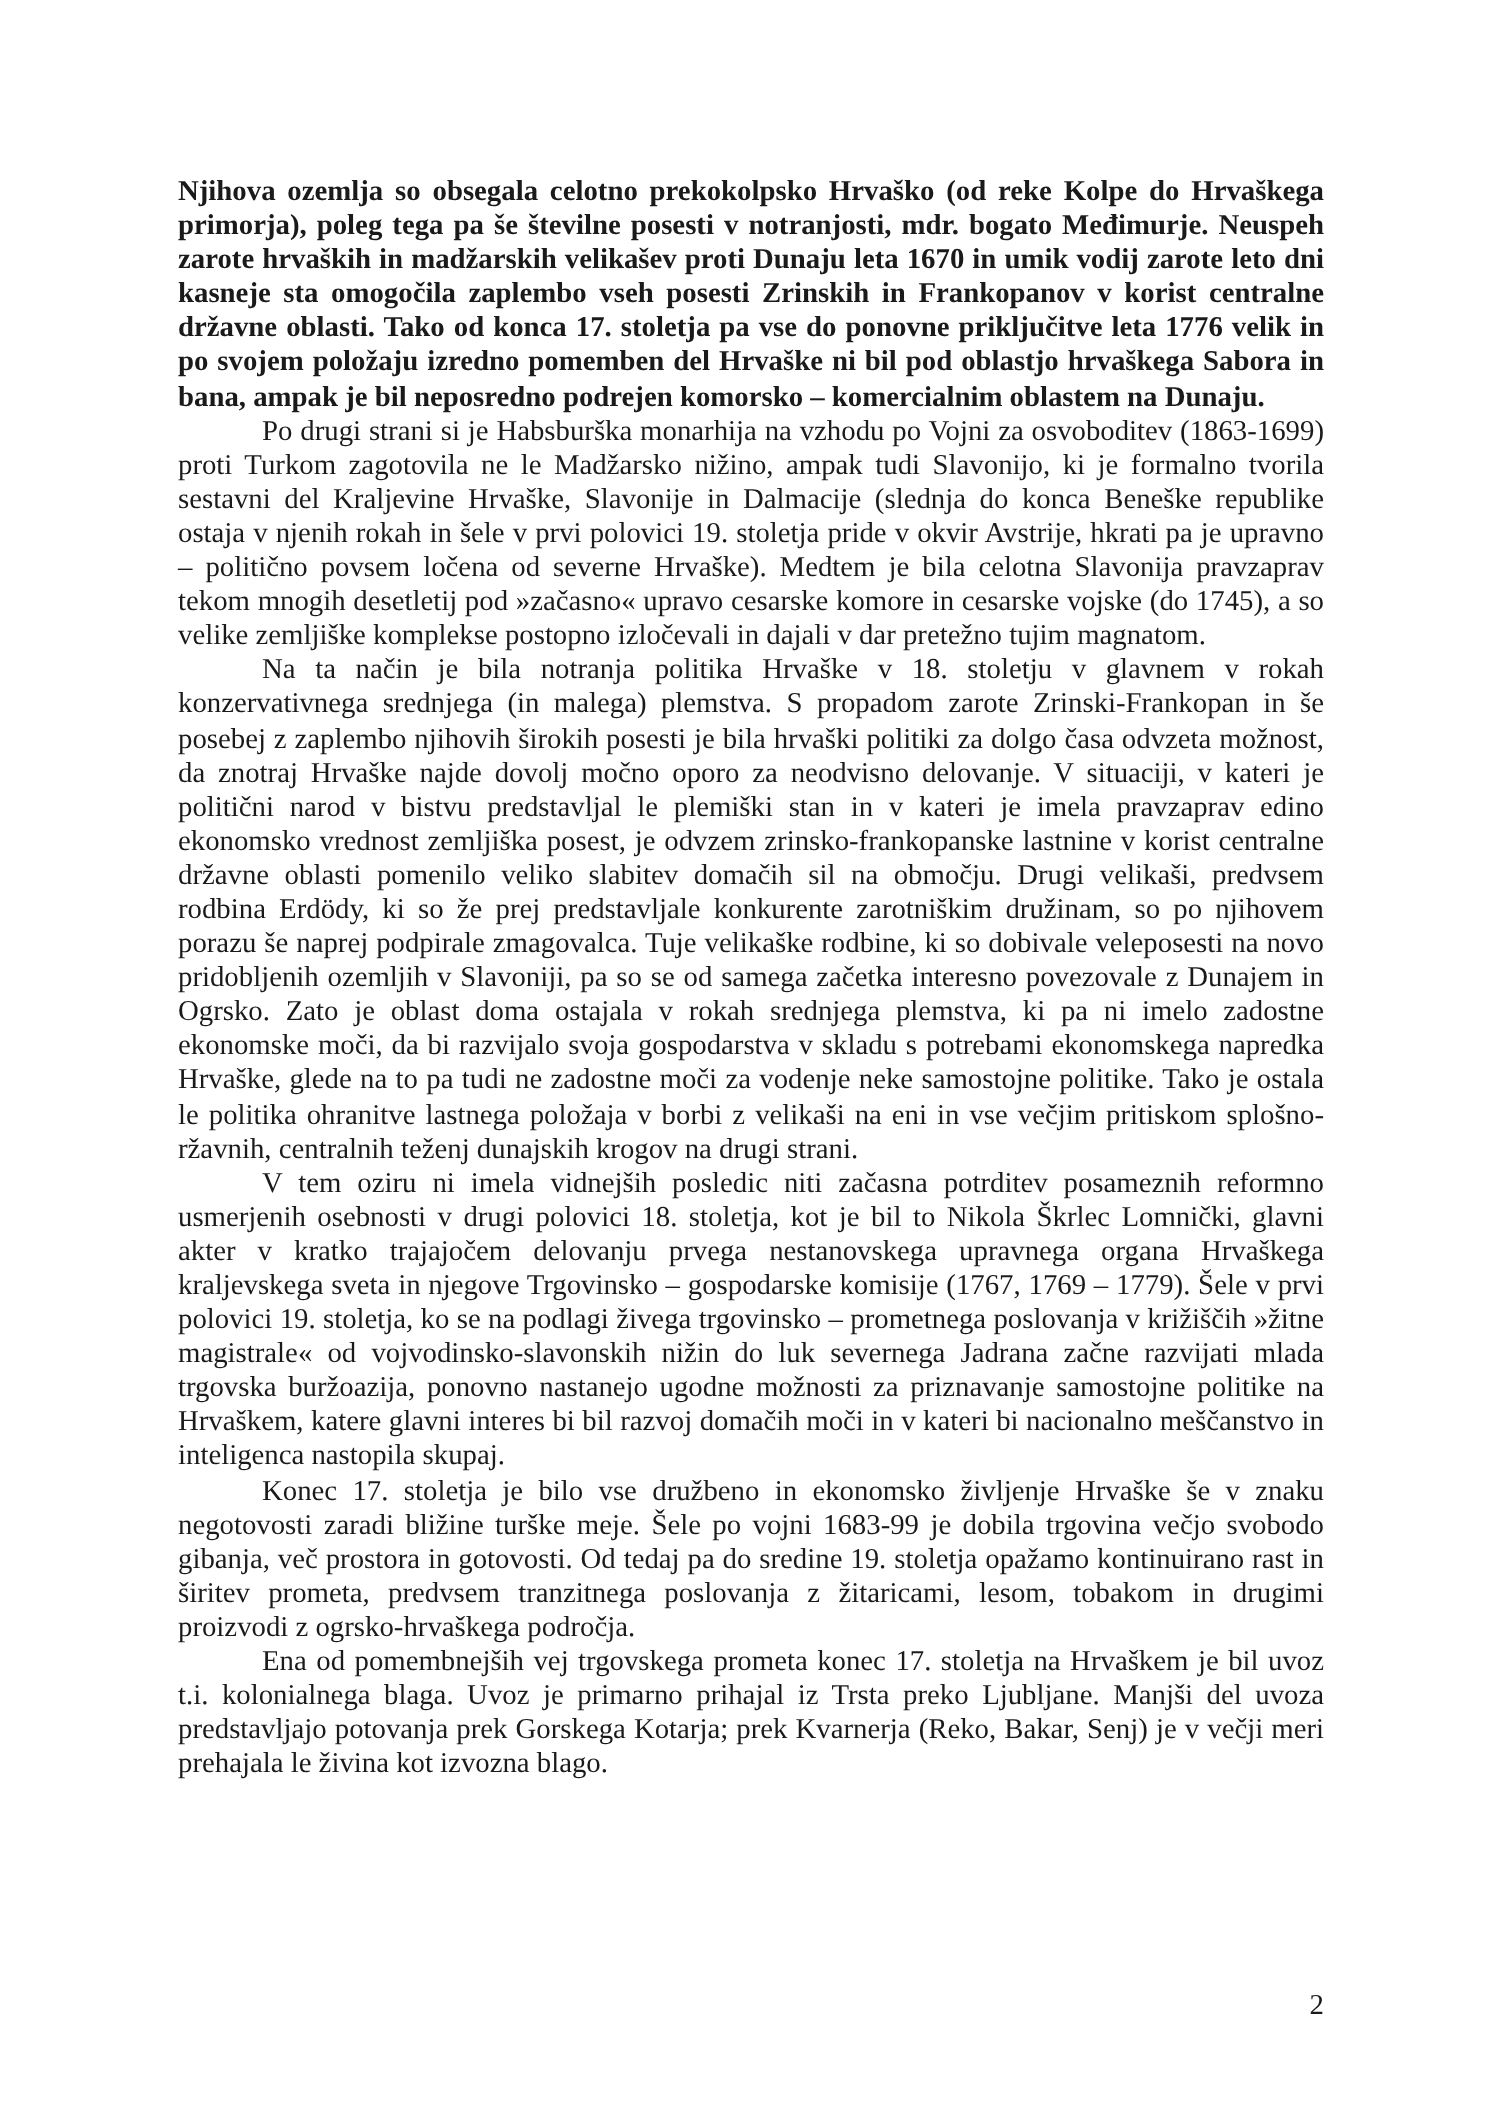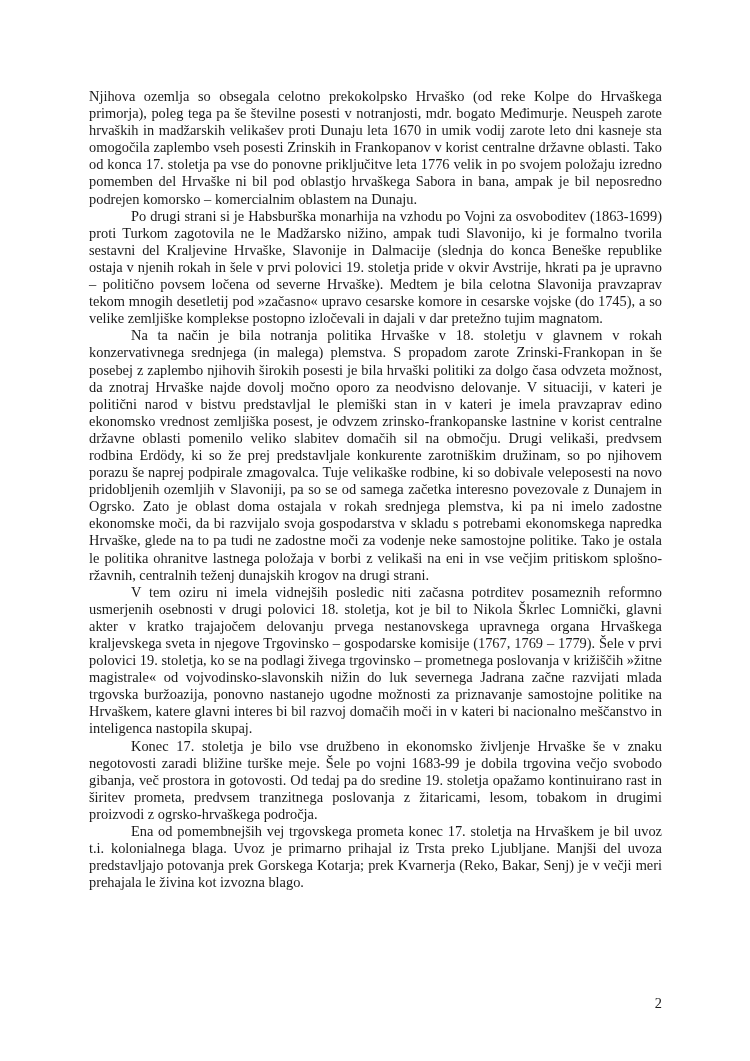--- a/index.html
+++ b/index.html
@@ -37,20 +37,21 @@
     text-align: justify;
     text-justify: inter-word;
     font-size: 14.4px;
     line-height: 17.1px;
     text-indent: 42px;
     hyphens: none;
     word-spacing: 0px;
   }
   .para.no-indent {
     text-indent: 0;
+    font-weight: bold;
   }
   .page-number {
     position: absolute;
     left: 0;
     top: 995px;
     width: 662px;
     text-align: right;
     font-size: 14.4px;
     line-height: 17px;
     font-family: "Liberation Serif", "DejaVu Serif", serif;

